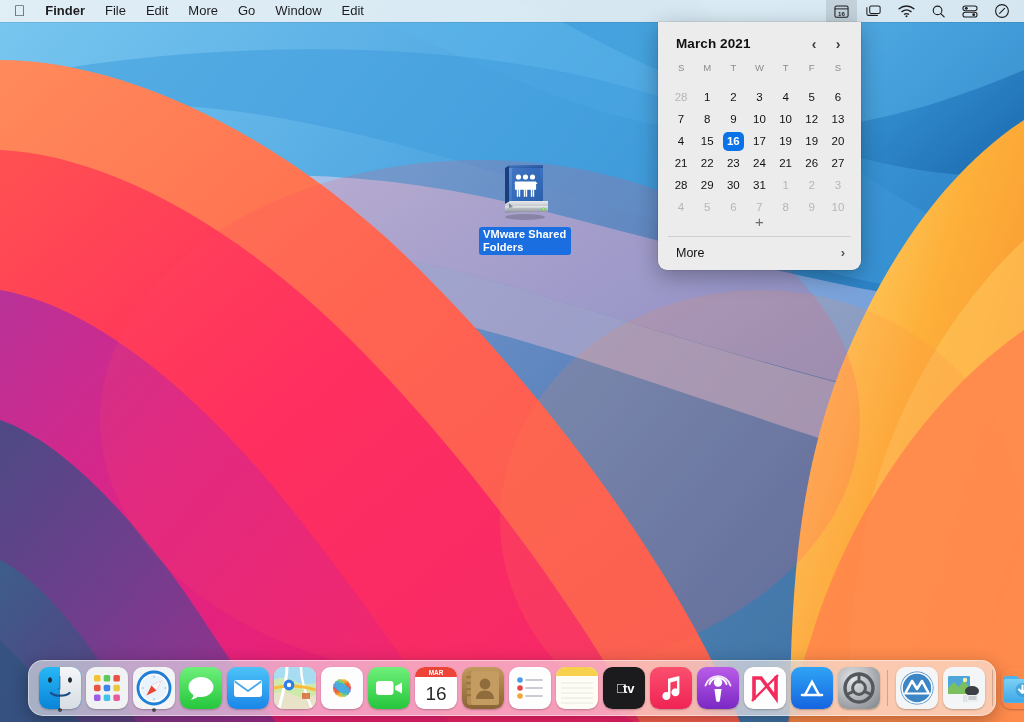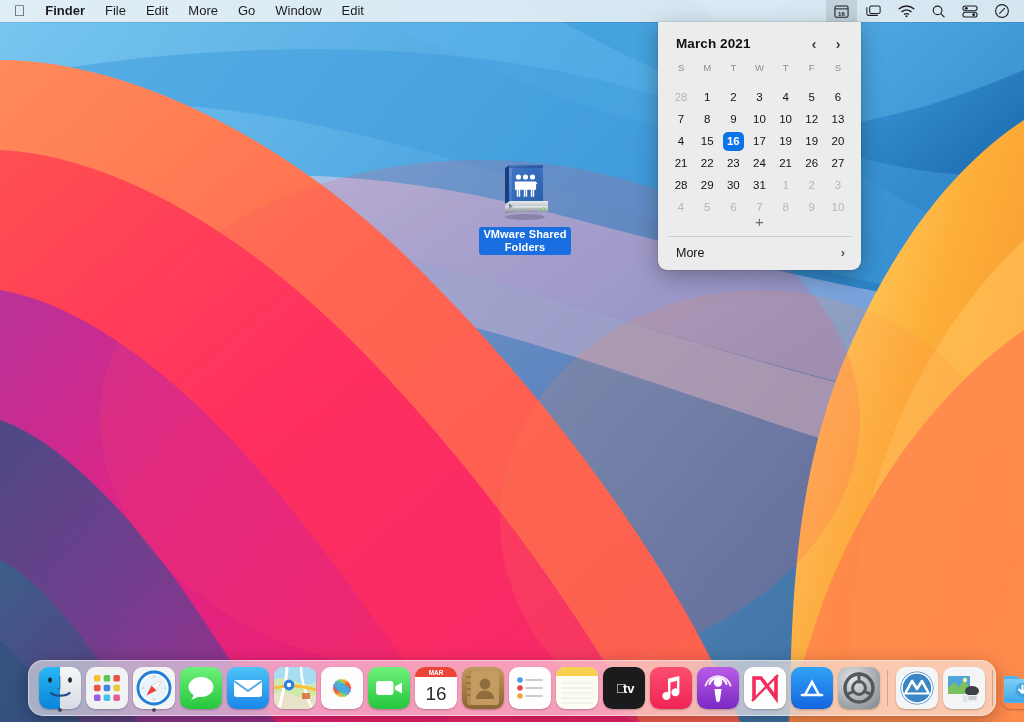--- a/index.html
+++ b/index.html
@@ -55,21 +55,20 @@
   
   #desktop-icon {
     position:absolute; left:479px; top:160px;
     width: 92px;
     display:flex; flex-direction:column; align-items:center;
     z-index: 10;
   }
   .di-image { width: 58px; height: 62px; position:relative; }
   .di-label {
     margin-top: 5px;
-    text-align:center;
     font-size: 11px;
     font-weight: bold;
     color: #ffffff;
     background: #1a6ee0;
     border-radius: 3px;
     padding: 1px 4px;
     line-height: 13px;
     letter-spacing: 0.1px;
     max-width: 92px;
   }

